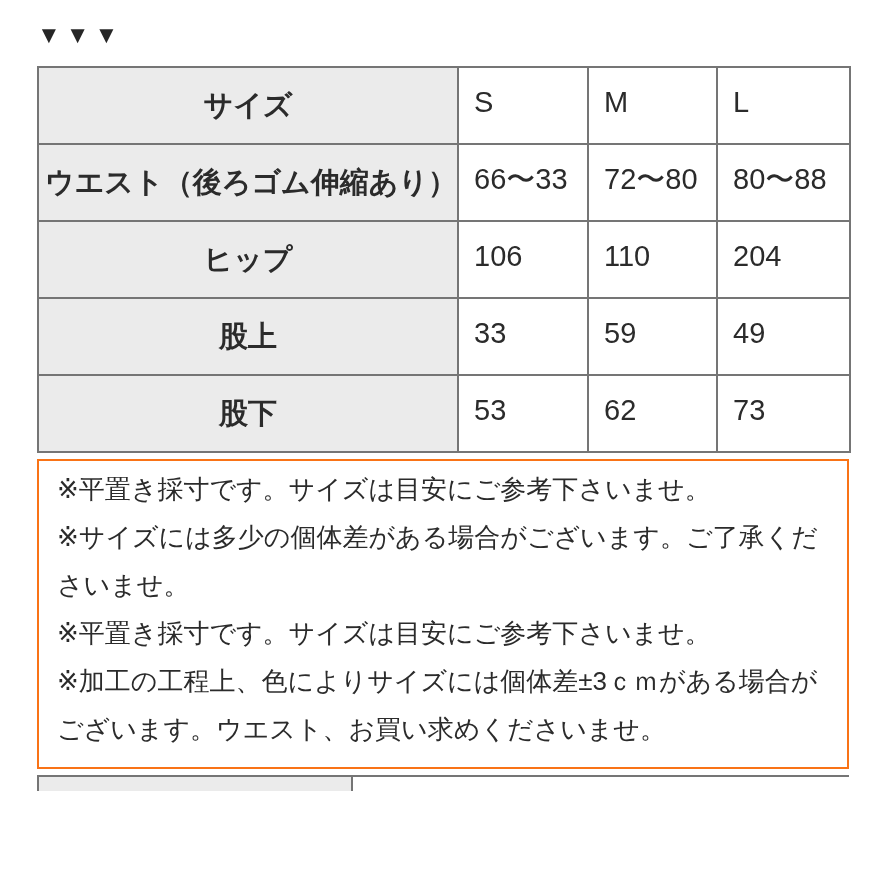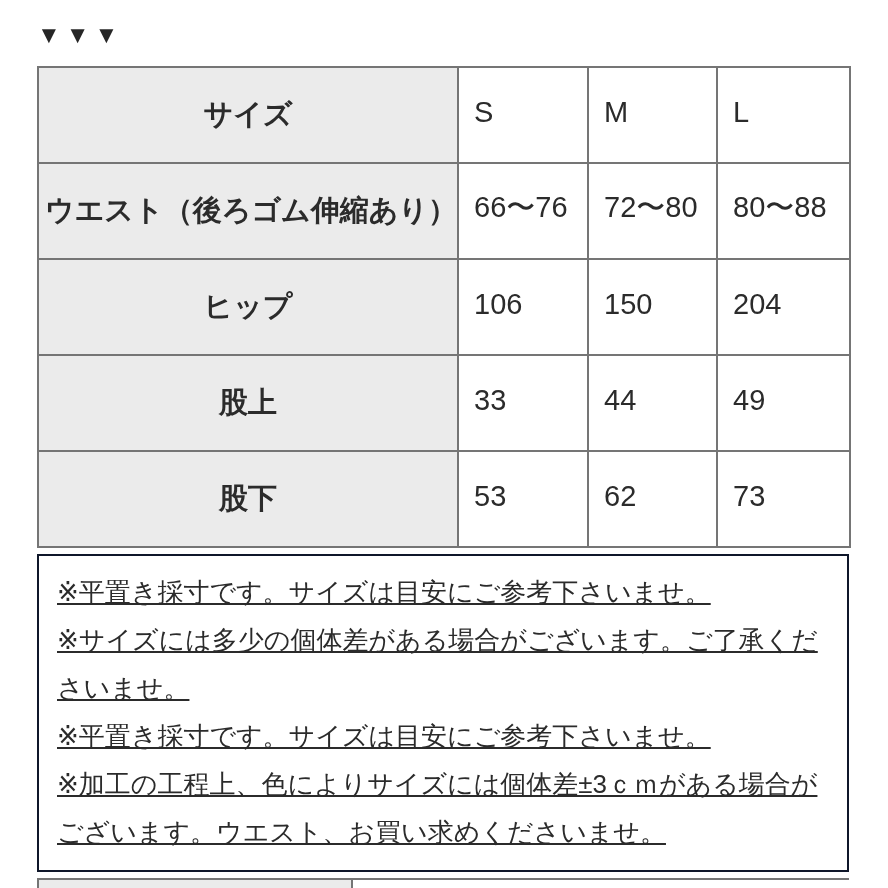--- a/index.html
+++ b/index.html
@@ -28,21 +28,21 @@
   table.size-table {
     border-collapse: collapse;
     table-layout: fixed;
     width: 812px;
     margin-top: 18px;
   }
   table.size-table th,
   table.size-table td {
     border: 2px solid #757575;
     font-size: 29px;
-    height: 96px;
+    height: 77px;
     box-sizing: border-box;
     overflow: hidden;
     white-space: nowrap;
   }
   table.size-table th {
     background: #ebebeb;
     font-weight: bold;
     text-align: center;
     vertical-align: middle;
     padding: 0 6px;
@@ -55,24 +55,23 @@
     padding: 0 6px 6px 15px;
   }
   col.c-label { width: 420px; }
   col.c-s { width: 130px; }
   col.c-m { width: 129px; }
   col.c-l { width: 133px; }
   .notes-box {
     margin-top: 6px;
     width: 812px;
     box-sizing: border-box;
-    border: 2px solid #0f172a;
+    border: 2px solid #f97316;
     background: #ffffff;
-    padding: 12px 18px 14px 18px;
-    text-decoration: underline;
+    padding: 4px 18px 14px 18px;
   }
   .notes-box p {
     margin: 0;
     font-size: 26px;
     line-height: 48px;
     overflow-wrap: anywhere;
     word-break: break-all;
   }
   .next-table-clip {
     margin-top: 6px;
@@ -112,34 +111,34 @@
     </colgroup>
     <tbody>
       <tr>
         <th>サイズ</th>
         <td>S</td>
         <td>M</td>
         <td>L</td>
       </tr>
       <tr>
         <th>ウエスト（後ろゴム伸縮あり）</th>
-        <td>66〜76</td>
+        <td>66〜33</td>
         <td>72〜80</td>
         <td>80〜88</td>
       </tr>
       <tr>
         <th>ヒップ</th>
         <td>106</td>
-        <td>150</td>
+        <td>110</td>
         <td>204</td>
       </tr>
       <tr>
         <th>股上</th>
         <td>33</td>
-        <td>44</td>
+        <td>59</td>
         <td>49</td>
       </tr>
       <tr>
         <th>股下</th>
         <td>53</td>
         <td>62</td>
         <td>73</td>
       </tr>
     </tbody>
   </table>

